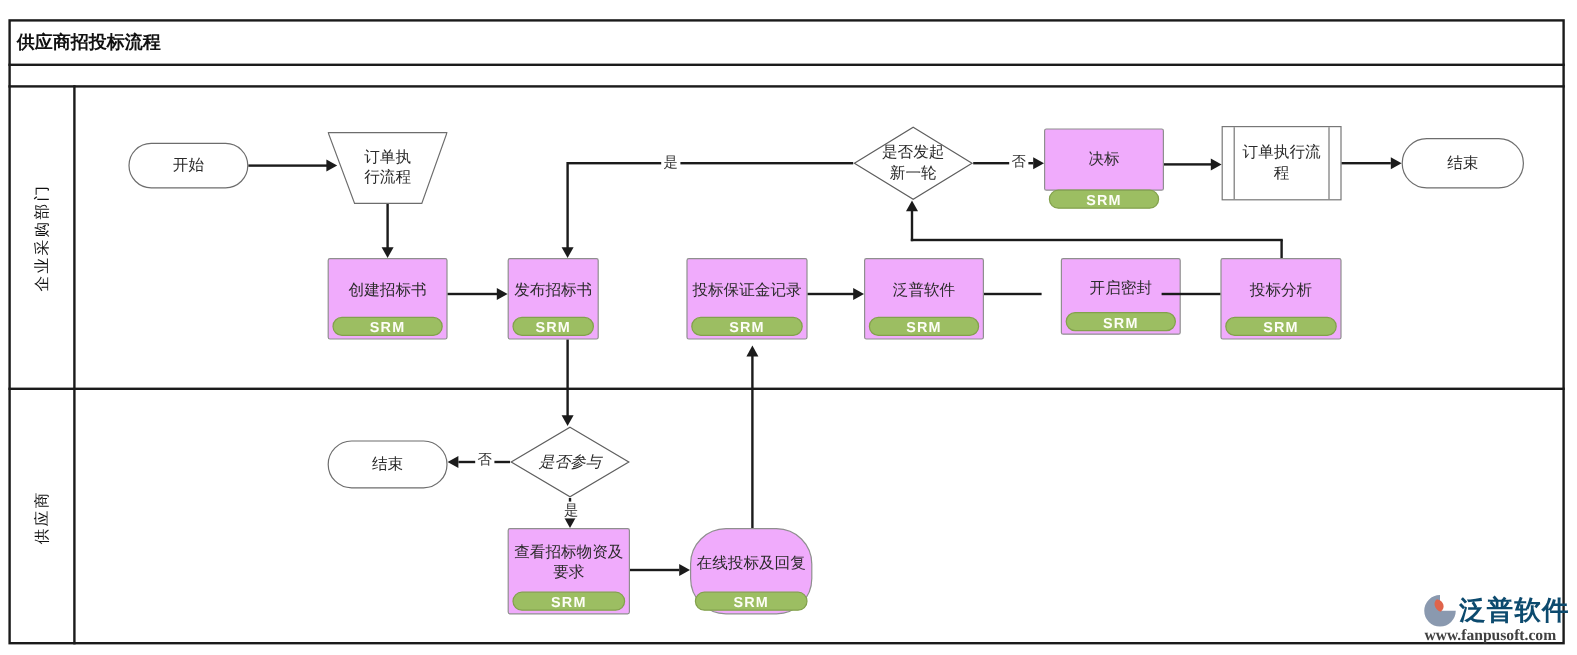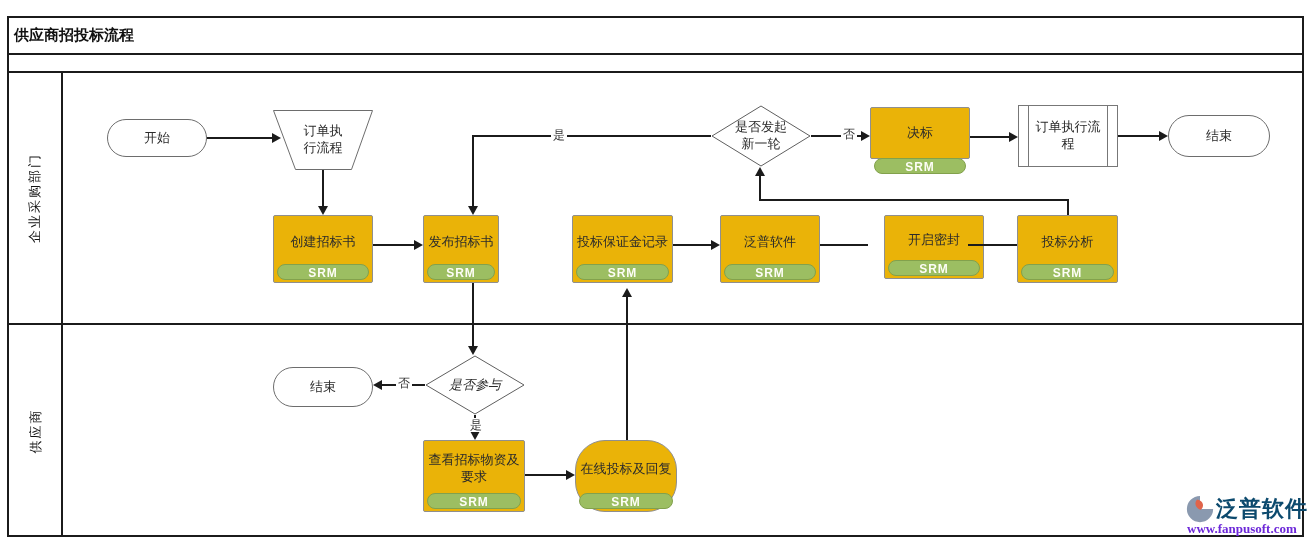--- a/index.html
+++ b/index.html
@@ -8,41 +8,41 @@
   .line{position:absolute;background:#1b1b1b;}
   .arrow{position:absolute;width:0;height:0;}
   .arrow.r{border-top:5px solid transparent;border-bottom:5px solid transparent;border-left:9px solid #1b1b1b;}
   .arrow.l{border-top:5px solid transparent;border-bottom:5px solid transparent;border-right:9px solid #1b1b1b;}
   .arrow.d{border-left:5px solid transparent;border-right:5px solid transparent;border-top:9px solid #1b1b1b;}
   .arrow.u{border-left:5px solid transparent;border-right:5px solid transparent;border-bottom:9px solid #1b1b1b;}
   .outer-frame{position:absolute;left:7px;top:16px;width:1297px;height:521px;border:2px solid #1b1b1b;box-sizing:border-box;}
   .title-text{position:absolute;left:14px;top:26px;font-size:15px;font-weight:bold;color:#111;}
   .lane-label{position:absolute;left:9px;width:52px;display:flex;align-items:center;justify-content:center;}
   .lane-label span{transform:rotate(-90deg);white-space:nowrap;font-size:13px;letter-spacing:2px;color:#111;}
-  .proc{position:absolute;background:#eab308;border:1px solid #8f8f8f;box-sizing:border-box;border-radius:2px;
+  .proc{position:absolute;background:#f0abfc;border:1px solid #8f8f8f;box-sizing:border-box;border-radius:2px;
         display:flex;align-items:center;justify-content:center;}
   .proc .lbl{font-size:13px;line-height:1.3;text-align:center;color:#2b2b2b;padding-bottom:14px;}
   .pill{position:absolute;left:3px;right:3px;bottom:2px;height:16px;background:#9cbe62;border:1px solid #82a14c;
         border-radius:9px;color:#fdfdf6;font-weight:bold;font-size:12px;line-height:16px;text-align:center;
         letter-spacing:1px;box-sizing:border-box;}
   .pill-out{bottom:-16px;}
   .stadium{position:absolute;background:#fff;border:1px solid #6d6d6d;box-sizing:border-box;
            display:flex;align-items:center;justify-content:center;font-size:13px;color:#2b2b2b;}
   .shape{position:absolute;}
   .shape svg{position:absolute;left:0;top:0;width:100%;height:100%;}
   .shape .lbl{position:absolute;left:0;top:0;right:0;bottom:0;display:flex;align-items:center;justify-content:center;
               font-size:13px;line-height:1.3;text-align:center;color:#2b2b2b;}
   .shape .lbl span{display:inline-block;}
   .predef{position:absolute;background:#fff;border:1px solid #777;box-sizing:border-box;
           display:flex;align-items:center;justify-content:center;}
   .predef .lbl{font-size:13px;line-height:1.3;text-align:center;color:#2b2b2b;width:72px;}
   .predef .vbar{position:absolute;top:0;bottom:0;width:1px;background:#777;}
   .edge-label{position:absolute;font-size:12px;color:#333;background:#fff;padding:0 2px;line-height:14px;}
   .watermark-brand{position:absolute;left:1216px;top:494px;font-size:22px;font-weight:bold;color:#0c4a6e;letter-spacing:1px;}
-  .watermark-url{position:absolute;left:1187px;top:521px;font-size:13px;font-weight:bold;color:#6d28d9;
+  .watermark-url{position:absolute;left:1187px;top:521px;font-size:13px;font-weight:bold;color:#404040;
                  font-family:"Liberation Serif","DejaVu Serif",serif;}
   .logo{position:absolute;left:1186px;top:495px;width:28px;height:28px;}
 </style>
 </head>
 <body>
 
 <div class="stage">
 
   <div class="outer-frame"></div>
   <div class="line" style="left:7px;top:53px;width:1297px;height:2px;"></div>

